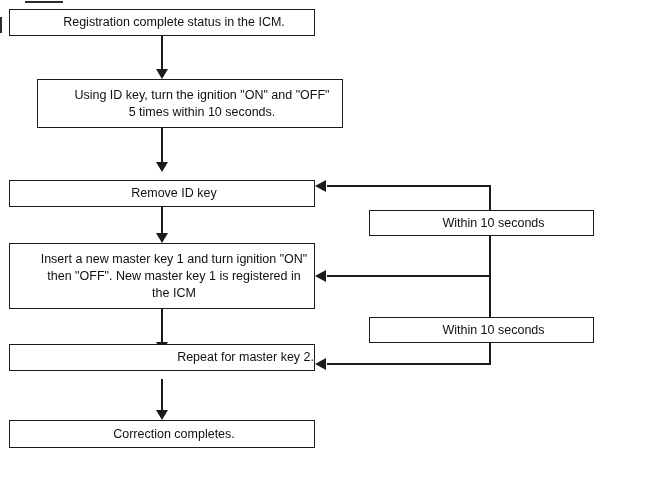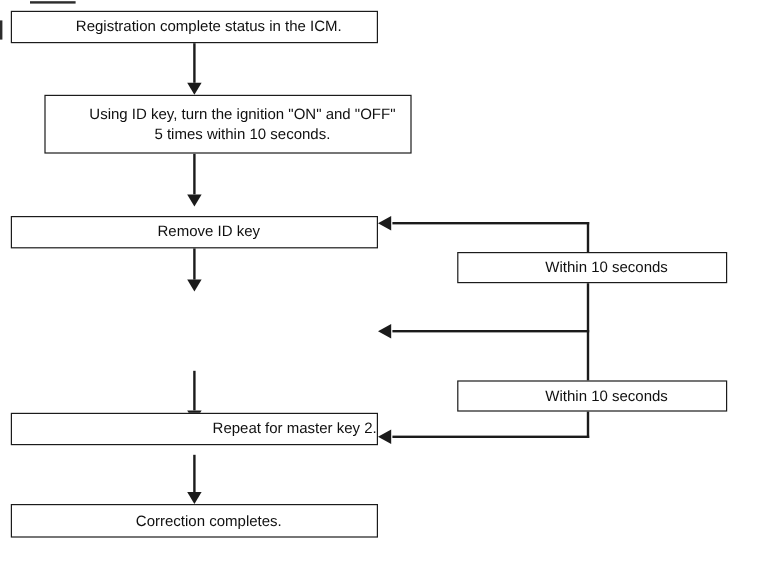--- a/index.html
+++ b/index.html
@@ -34,21 +34,21 @@
     z-index: 2;
     padding-left: 24px;
   }
   .main { left: 9px; width: 306px; }
   .b1 { top: 9px;   height: 27px; }
   .b2 { top: 79px;  height: 49px; margin-left: 28px; }
   .b3 { top: 180px; height: 27px; }
   .b4 { top: 243px; height: 66px; }
   .b5 { top: 344px; height: 27px; justify-content: flex-end; }
   .b6 { top: 420px; height: 28px; }
-  .timer { left: 381px; width: 225px; }
+  .timer { left: 369px; width: 225px; }
   .t1 { top: 210px; height: 26px; }
   .t2 { top: 317px; height: 26px; }
 
   
   .line {
     position: absolute;
     background: var(--line);
     z-index: 1;
   }
   .trunk   { left: 489px; top: 185px; width: 2px; height: 180px; }
@@ -140,20 +140,25 @@
   <div class="box main b2">
     <span>Using ID key, turn the ignition "ON" and "OFF"
 5 times within 10 seconds.</span>
   </div>
   <div class="box main b3">
     <span>Remove ID key</span>
   </div>
   <div class="box timer t1">
     <span>Within 10 seconds</span>
   </div>
+  <div class="box main b4">
+    <span>Insert a new master key 1 and turn ignition "ON"
+then "OFF". New master key 1 is registered in
+the ICM</span>
+  </div>
   <div class="box timer t2">
     <span>Within 10 seconds</span>
   </div>
   <div class="box main b5">
     <span>Repeat for master key 2.</span>
   </div>
   <div class="box main b6">
     <span>Correction completes.</span>
   </div>
 

